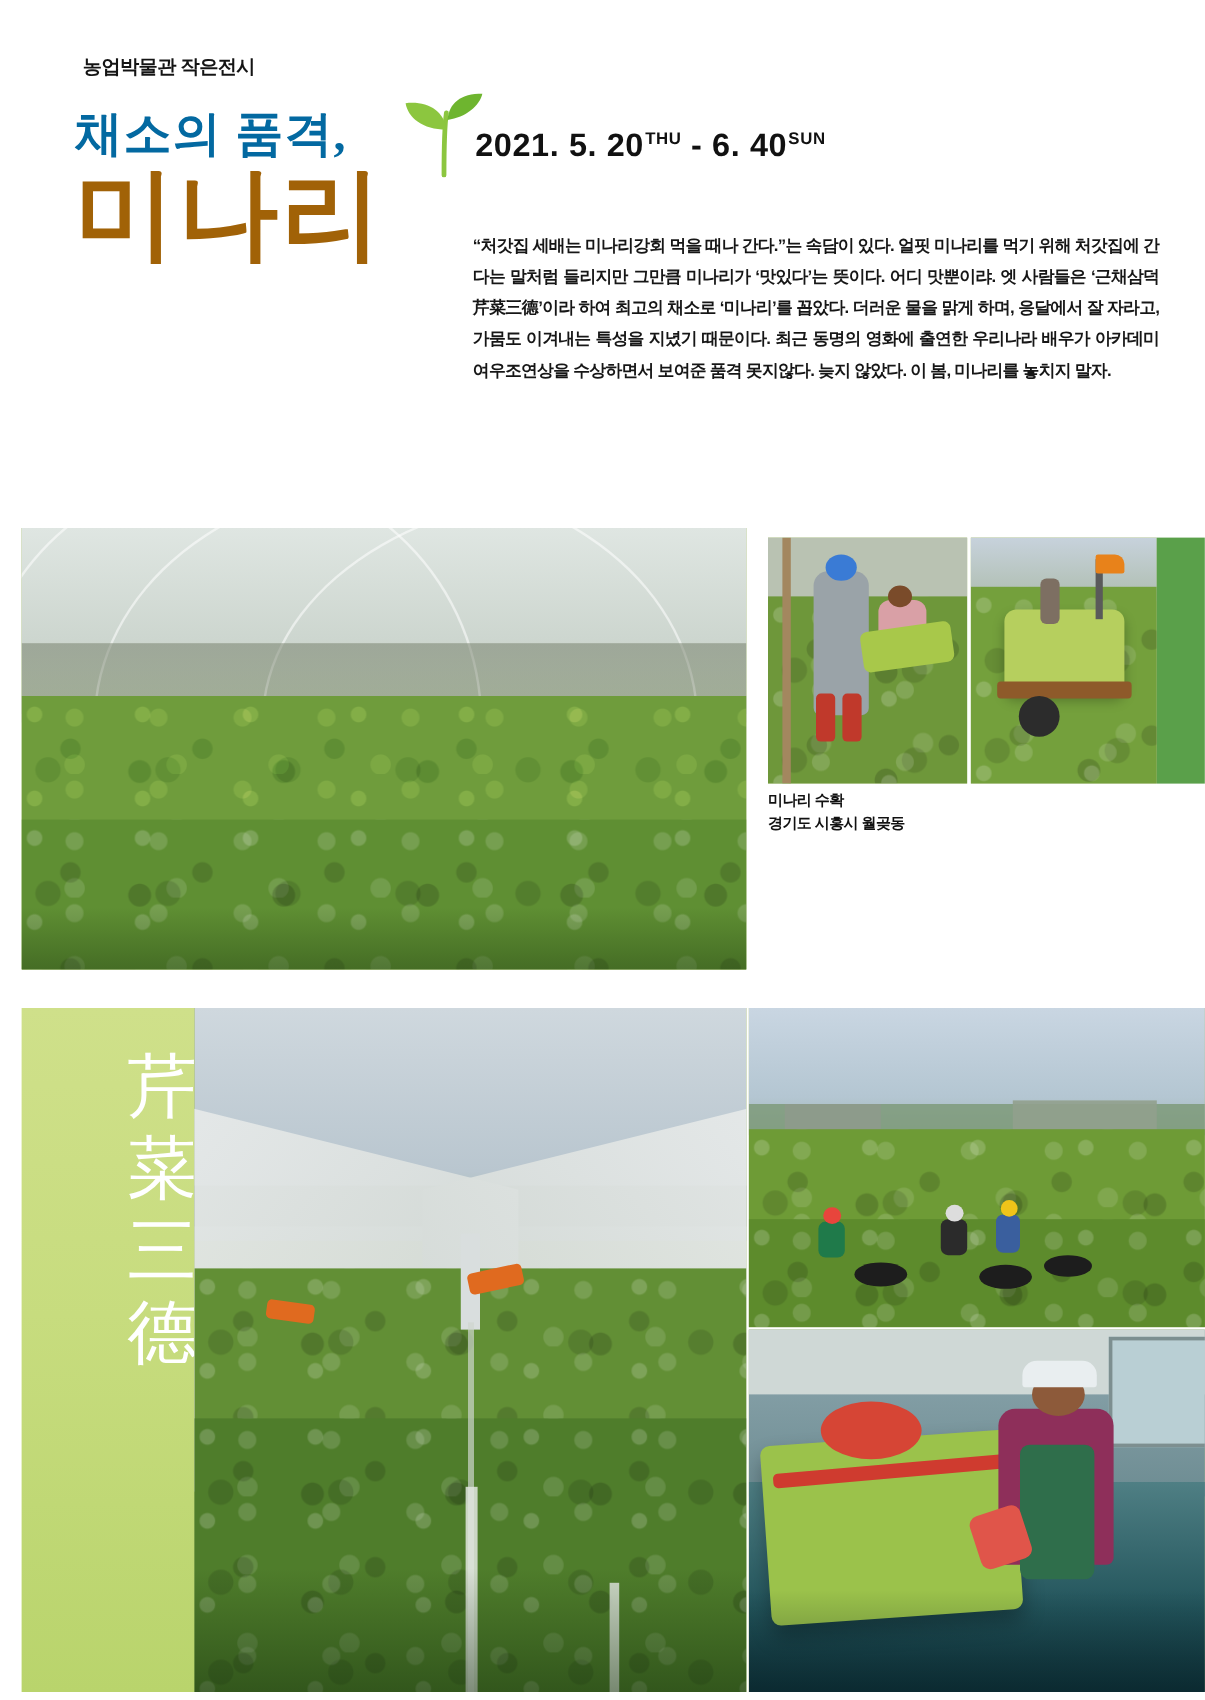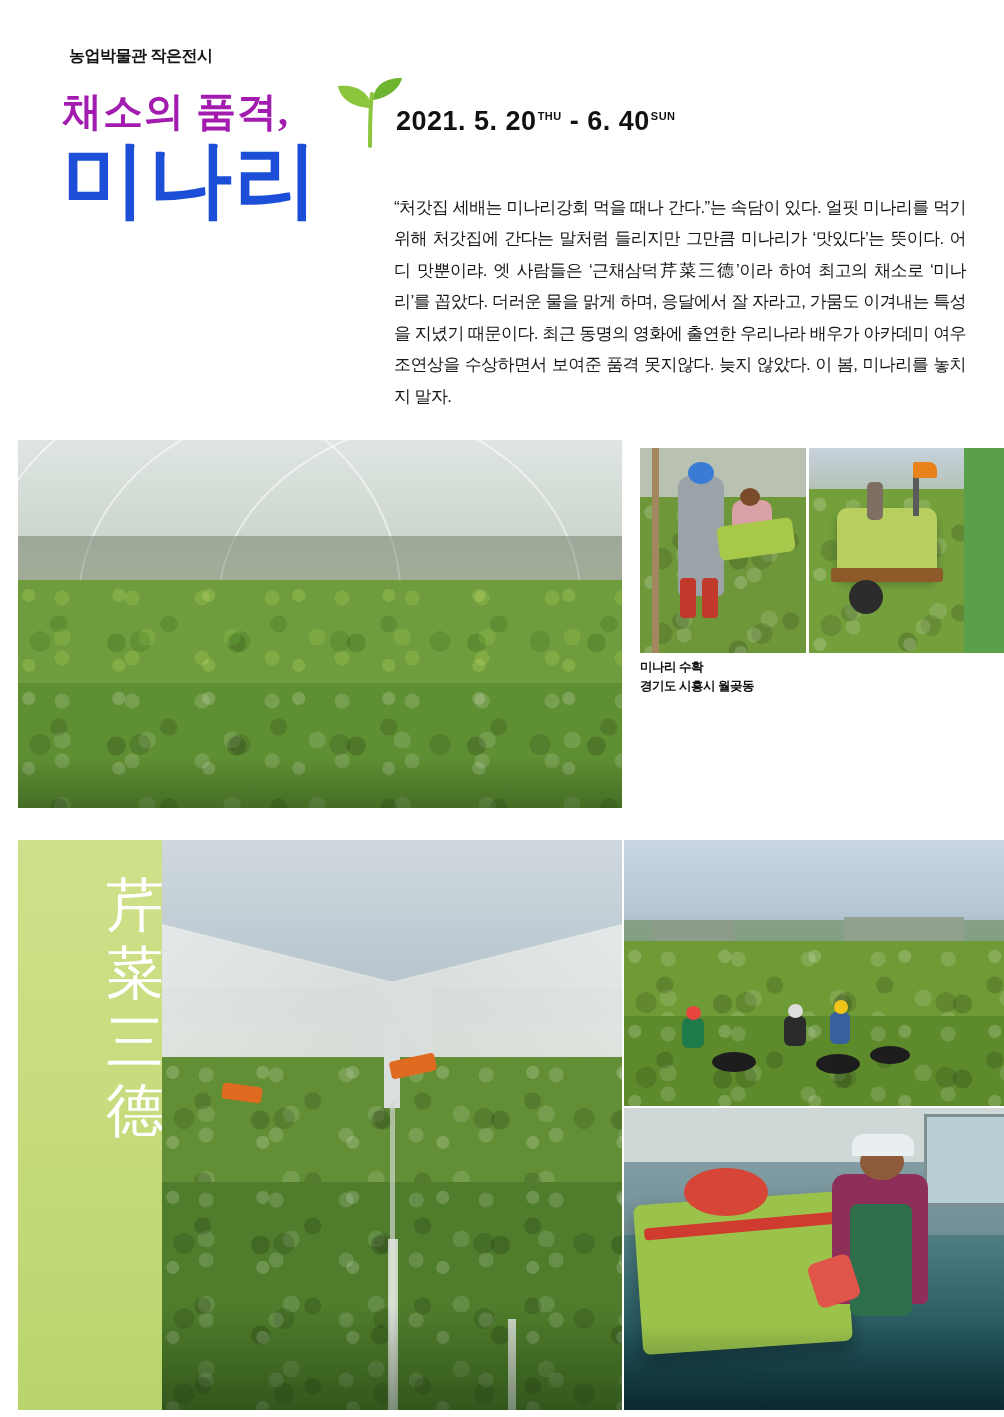--- a/index.html
+++ b/index.html
@@ -37,28 +37,28 @@
     position: absolute;
     left: 50px;
     top: 90px;
     width: 330px;
   }
   .title-line1 {
     font-family: "Liberation Serif", serif;
     font-size: 40px;
     font-weight: bold;
     letter-spacing: 1px;
-    color: #a21caf;
+    color: #0369a1;
     line-height: 1.1;
   }
   .title-line2 {
     font-family: "Liberation Serif", serif;
     font-size: 84px;
     font-weight: bold;
-    color: #1d4ed8;
+    color: #a16207;
     line-height: 1.05;
     letter-spacing: 2px;
     margin-top: 2px;
     position: relative;
   }
   .sprout {
     position: absolute;
     left: 268px;
     top: -58px;
     width: 80px;
@@ -71,38 +71,38 @@
     left: 384px;
     top: 106px;
     font-family: "Liberation Sans", sans-serif;
     font-size: 27px;
     font-weight: bold;
     letter-spacing: 0.5px;
     color: #111;
     white-space: nowrap;
   }
   .date-line sup {
-    font-size: 11px;
+    font-size: 14px;
     font-weight: bold;
     vertical-align: super;
     margin-left: 1px;
   }
 
   
   .intro {
     position: absolute;
     left: 382px;
     top: 192px;
     width: 572px;
-    font-size: 17px;
+    font-size: 14px;
     line-height: 1.85;
     letter-spacing: -0.6px;
     color: #161616;
     text-align: justify;
-    font-weight: normal;
+    font-weight: bold;
   }
 
   
   .photo {
     position: absolute;
     overflow: hidden;
     background: #9bb36a;
   }
   .caption {
     position: absolute;

